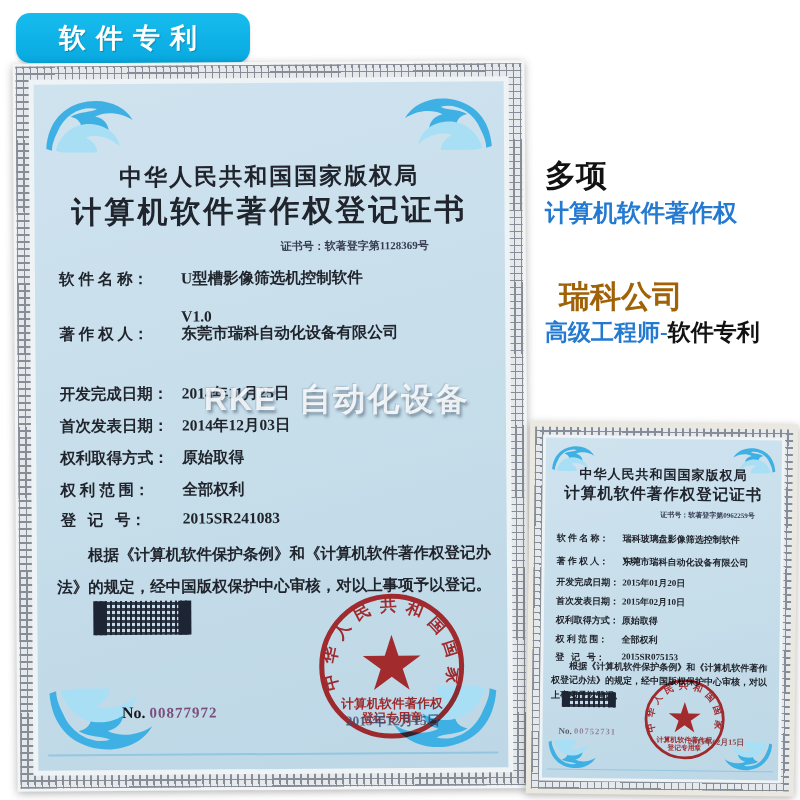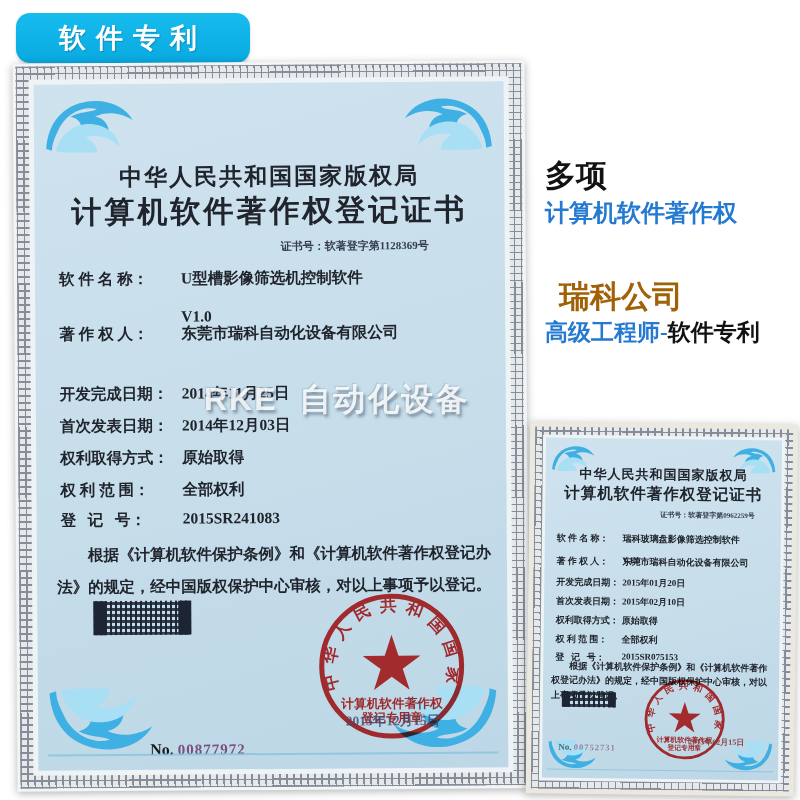--- a/index.html
+++ b/index.html
@@ -61,39 +61,39 @@
   .main-cert .band { padding:13px; }
   .main-cert .gap  { padding:5px; }
   .mc-title1 { top:78px;  font-size:23px; letter-spacing:2px; }
   .mc-title2 { top:108px; font-size:30px; letter-spacing:3px; }
   .mc-certno { top:156px; left:170px; width:300px; font-size:11px; }
   .mc-row { left:24px; font-size:15.5px; }
   .mc-row .flabel { width:122px; }
   .mc-statement { top:455px; left:20px; right:16px; font-size:15.5px; line-height:2.05; }
   .mc-barcode { left:58px; top:517px; width:94px; height:34px; }
   .mc-stamp { left:278px; top:508px; width:152px; height:152px; }
-  .mc-serial { left:84px; top:657px; font-size:16px;margin-left:28px; }
+  .mc-serial { left:84px; top:620px; font-size:16px; }
   .mc-serial .num { font-size:15px; }
   .mc-date { left:272px; top:630px; width:166px; font-size:13.5px; }
   .mc-bline { left:10px; right:10px; bottom:14px; }
 
   
   .small-cert { left:528px; top:423px; width:268px; height:372px; transform:rotate(0.7deg);
                 padding:5px; background:#ebe8df; }
   .small-cert .band { padding:8px; }
   .small-cert .gap  { padding:3px; }
   .sc-title1 { top:27px; font-size:13px; letter-spacing:1px; }
   .sc-title2 { top:45px; font-size:15.5px; letter-spacing:1px; }
   .sc-certno { top:71px; left:95px; width:135px; font-size:7px; }
   .sc-row { left:12px; font-size:9px; }
   .sc-row .flabel { width:66px; }
   .sc-statement { top:221px; left:8px; right:6px; font-size:9px; line-height:1.6; }
   .sc-barcode { left:20px; top:254px; width:52px; height:15px; }
   .sc-stamp { left:100px; top:238px; width:84px; height:84px; }
-  .sc-serial { left:16px; top:304px; font-size:9px; opacity:.65;text-align:right; }
+  .sc-serial { left:16px; top:288px; font-size:9px; opacity:.65;text-align:right; }
   .sc-serial .num { font-size:8.5px; }
   .sc-date { left:118px; top:297px; width:112px; font-size:8px; color:#83373a; opacity:.9; }
   .sc-bline { left:5px; right:5px; bottom:8px; height:1px; }
 
   
   .side1-bold { left:545px; top:155px; font-size:31px; font-weight:bold; color:#121212;
                 font-family:"Liberation Serif", serif; }
   .side1-sub  { left:545px; top:197px; font-size:24px; font-weight:bold; color:#2479d0;
                 font-family:"Liberation Serif", serif; }
   .side2-bold { left:559px; top:276px; font-size:31px; font-weight:bold; color:#a16207;

